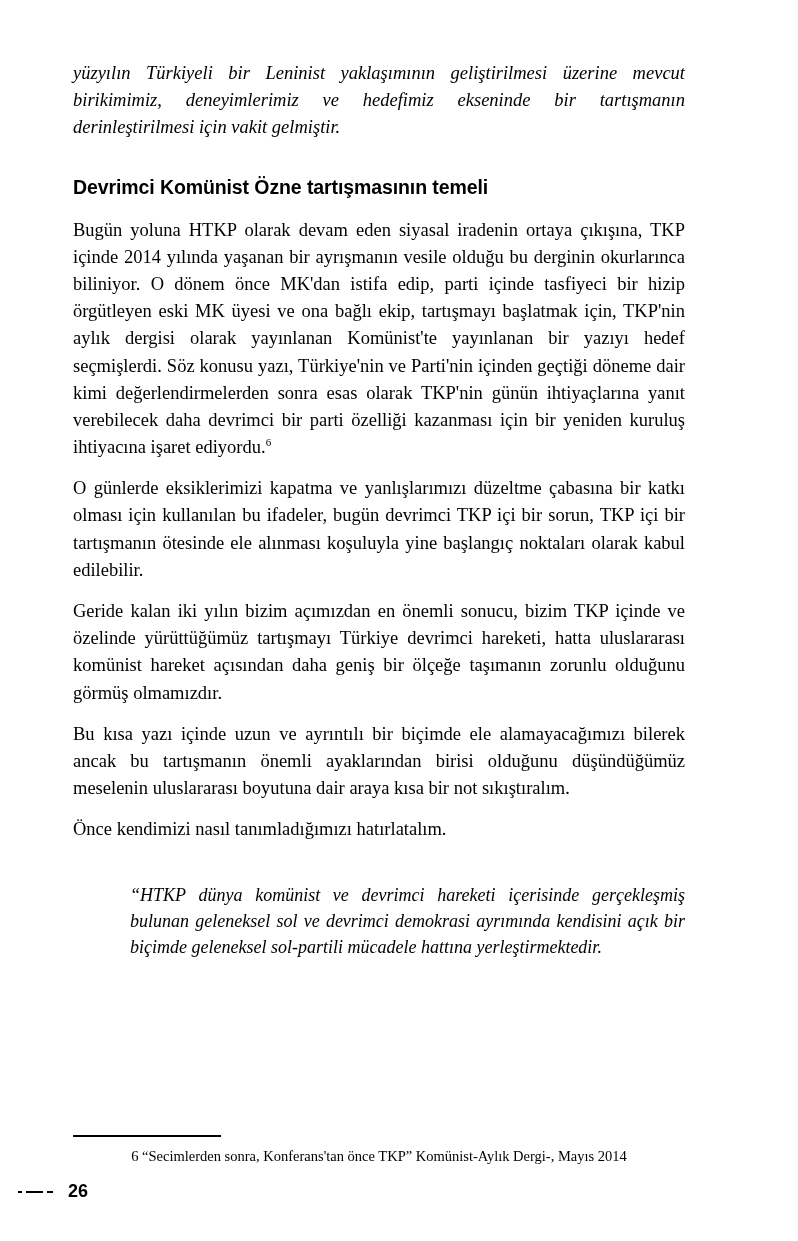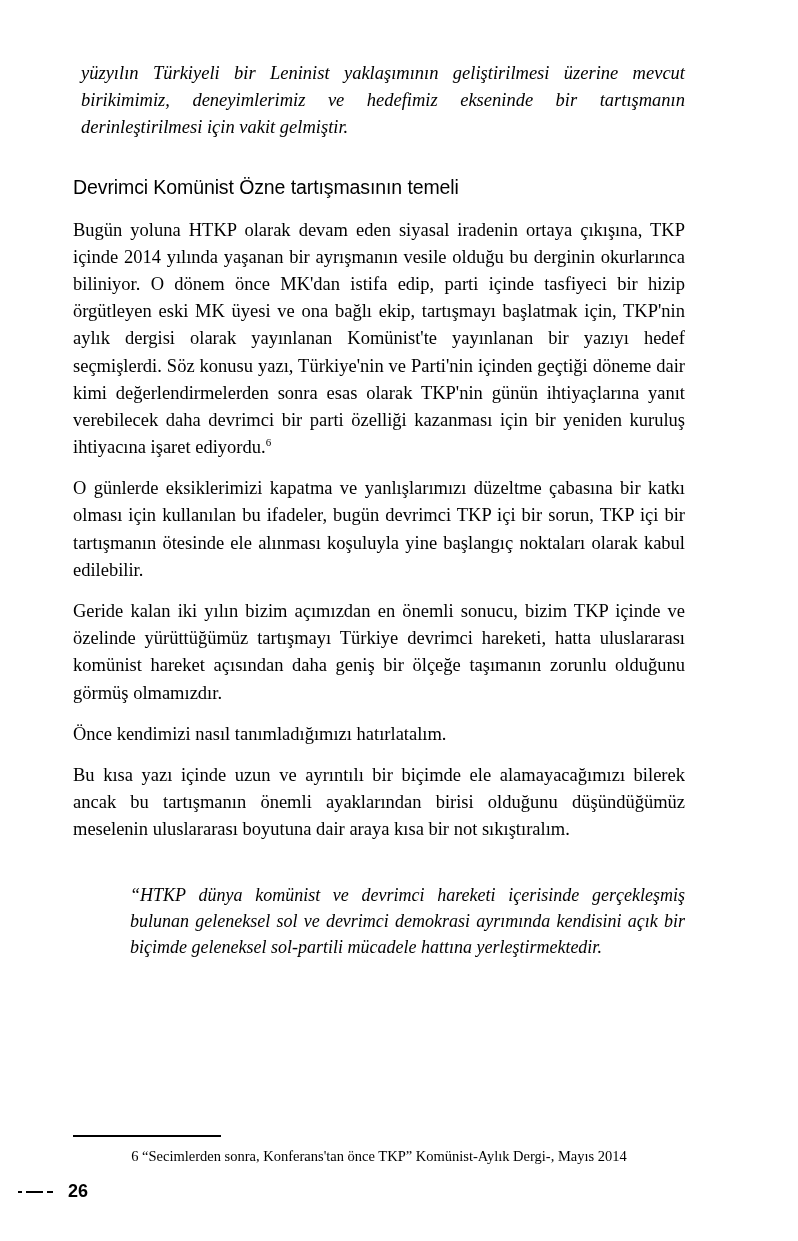--- a/index.html
+++ b/index.html
@@ -33,25 +33,25 @@
     line-height: 1.47;
     text-align: justify;
     margin: 14px 0 13px 0;
     hyphens: auto;
   }
   .intro {
     font-style: italic;
     font-size: 18.5px;
     line-height: 1.47;
     text-align: justify;
-    margin: 0 0 34px 8px;
+    margin: 0 0 34px 0;
   }
   .heading {
     font-family: "Liberation Sans", sans-serif;
-    font-weight: normal;
+    font-weight: bold;
     font-size: 19.5px;
     margin: 12px 0 18px 0;
     letter-spacing: -0.1px;
   }
   .quote {
     font-style: italic;
     font-size: 18px;
     line-height: 1.47;
     text-align: justify;
     margin: 0 0 14px 0;
@@ -123,23 +123,23 @@
     <p class="intro">yüzyılın Türkiyeli bir Leninist yaklaşımının geliştirilmesi üzerine mevcut birikimimiz, deneyimlerimiz ve hedefimiz ekseninde bir tartışmanın derinleştirilmesi için vakit gelmiştir.</p>
 
     <h2 class="heading">Devrimci Komünist Özne tartışmasının temeli</h2>
 
     <p class="para"><span>Bugün yoluna HTKP olarak devam eden siyasal iradenin ortaya çıkışına, TKP içinde 2014 yılında yaşanan bir ayrışmanın vesile olduğu bu derginin okurlarınca biliniyor. O dönem önce MK'dan istifa edip, parti içinde tasfiyeci bir  hizip örgütleyen eski MK üyesi ve ona bağlı ekip, tartışmayı başlatmak için, TKP'nin aylık dergisi olarak yayınlanan Komünist'te yayınlanan bir yazıyı hedef seçmişlerdi. Söz konusu yazı, Türkiye'nin ve Parti'nin içinden geçtiği döneme dair kimi değerlendirmelerden sonra esas olarak TKP'nin günün ihtiyaçlarına yanıt verebilecek daha devrimci bir parti özelliği kazanması için bir yeniden kuruluş ihtiyacına işaret ediyordu.</span><sup>6</sup></p>
 
     <p class="para">O günlerde eksiklerimizi kapatma ve yanlışlarımızı düzeltme çabasına bir katkı olması için kullanılan bu ifadeler, bugün devrimci TKP içi bir sorun, TKP içi bir tartışmanın ötesinde ele alınması koşuluyla yine başlangıç noktaları olarak kabul edilebilir.</p>
 
     <p class="para">Geride kalan iki yılın bizim açımızdan en önemli sonucu, bizim TKP içinde ve özelinde yürüttüğümüz tartışmayı Türkiye devrimci hareketi, hatta uluslararası komünist hareket açısından daha geniş bir ölçeğe taşımanın zorunlu olduğunu görmüş olmamızdır.</p>
 
+    <p class="para">Bu kısa yazı içinde uzun ve ayrıntılı bir biçimde ele alamayacağımızı bilerek ancak bu tartışmanın önemli ayaklarından birisi olduğunu düşündüğümüz meselenin uluslararası boyutuna dair araya kısa bir not sıkıştıralım.</p>
+
     <p class="para">Önce kendimizi nasıl tanımladığımızı hatırlatalım.</p>
-
-    <p class="para">Bu kısa yazı içinde uzun ve ayrıntılı bir biçimde ele alamayacağımızı bilerek ancak bu tartışmanın önemli ayaklarından birisi olduğunu düşündüğümüz meselenin uluslararası boyutuna dair araya kısa bir not sıkıştıralım.</p>
 
     <div class="quote-block">
       <p class="quote">“HTKP dünya komünist ve devrimci hareketi içerisinde gerçekleşmiş bulunan geleneksel sol ve devrimci demokrasi ayrımında kendisini açık bir biçimde geleneksel sol-partili mücadele hattına yerleştirmektedir.</p>
     </div>
 
   </div>
 
   <div class="footnote-area">
     <div class="footnote-rule"></div>
     <p class="footnote">6 “Secimlerden sonra, Konferans'tan önce TKP” Komünist-Aylık Dergi-, Mayıs 2014</p>

